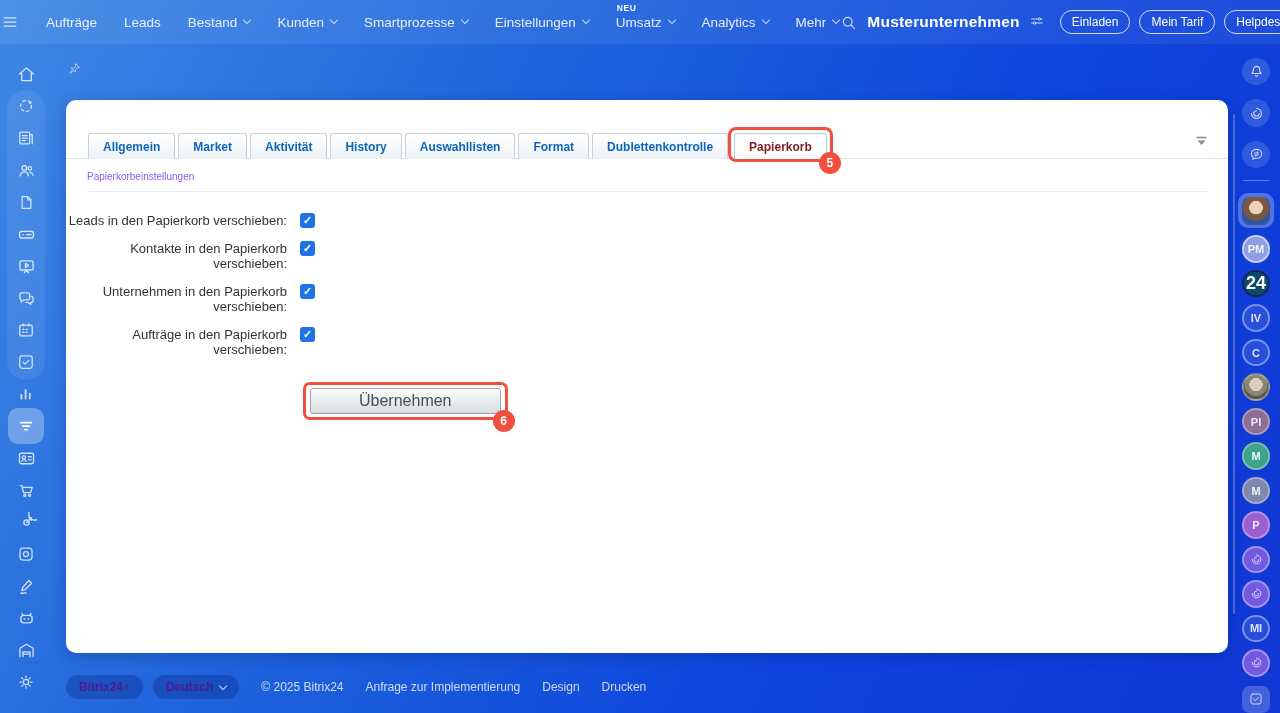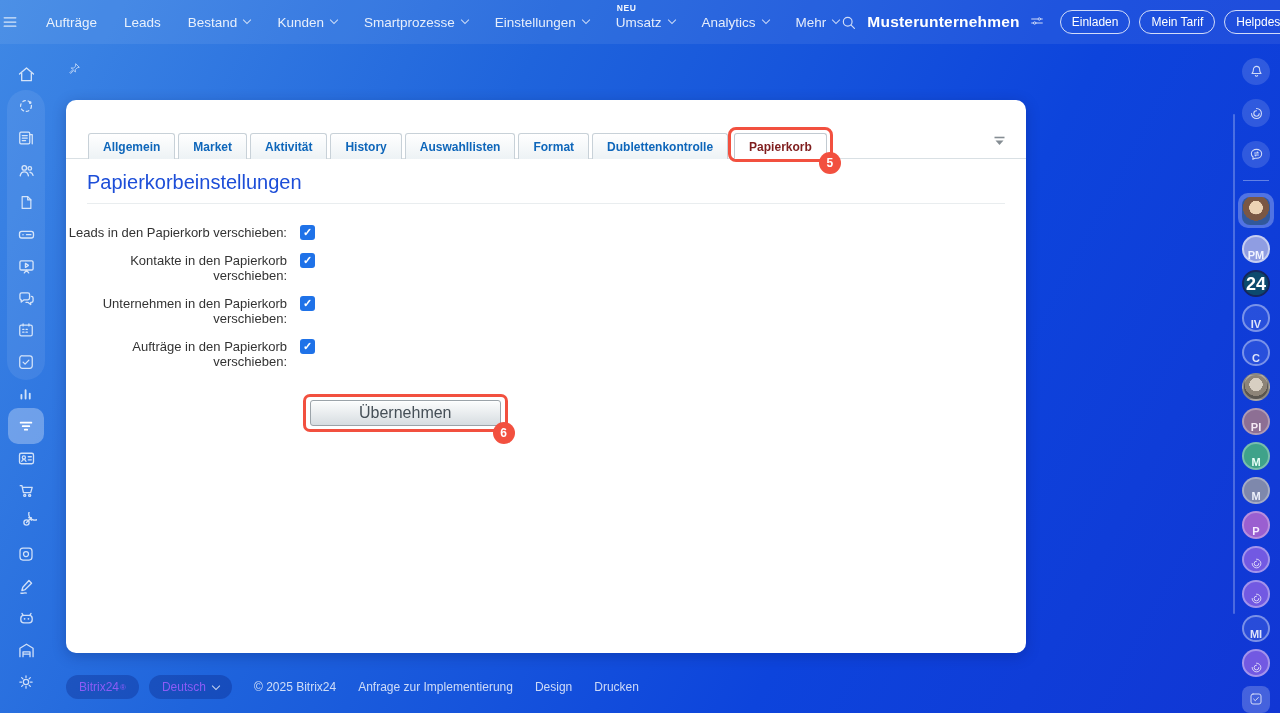--- a/index.html
+++ b/index.html
@@ -33,58 +33,58 @@
   .lr-item.active .ic{opacity:1;}
 
   
   .right-rail{position:absolute;right:0;top:44px;bottom:0;width:48px;display:flex;flex-direction:column;align-items:center;}
   .rail-scroll{position:absolute;left:1px;top:70px;height:500px;width:2px;background:rgba(255,255,255,.25);border-radius:2px;}
   .rr-icon{width:28px;height:28px;border-radius:50%;background:rgba(255,255,255,.14);display:flex;align-items:center;justify-content:center;margin-top:14px;cursor:pointer;}
   .rr-icon:first-child{margin-top:16px;}
   .rr-div{width:26px;height:1px;background:rgba(255,255,255,.35);margin:12px 0 4px;}
   .rr-photo-wrap{width:36px;height:36px;border-radius:10px;background:rgba(255,255,255,.28);display:flex;align-items:center;justify-content:center;margin-top:8px;cursor:pointer;}
   .rr-photo{width:28px;height:28px;border-radius:8px;background:radial-gradient(circle at 50% 38%,#ecd2b4 0 30%,#7a5744 31% 58%,#31589c 59%);}
-  .rr-av{width:28px;height:28px;border-radius:50%;display:flex;align-items:flex-end;justify-content:center;font-size:11px;font-weight:bold;margin-top:7px;cursor:pointer;border:2px solid rgba(255,255,255,.38);color:rgba(255,255,255,.85);background:rgba(255,255,255,.10);}
+  .rr-av{width:28px;height:28px;border-radius:50%;display:flex;align-items:center;justify-content:center;font-size:11px;font-weight:bold;margin-top:7px;cursor:pointer;border:2px solid rgba(255,255,255,.38);color:rgba(255,255,255,.85);background:rgba(255,255,255,.10);}
   .rr-av.solid-pm{background:#8f9de2;border-color:rgba(255,255,255,.5);color:#f0f3ff;}
   .rr-av.counter{background:#0c4a6e;border-color:#16265c;color:#fff;font-size:18px;}
   .rr-av.solid-pi{background:#8d6f94;border-color:rgba(255,255,255,.3);color:#f4e9f4;}
   .rr-av.solid-m1{background:#3fa28a;border-color:rgba(255,255,255,.3);color:#eafff8;}
   .rr-av.solid-m2{background:#7e88ac;border-color:rgba(255,255,255,.3);color:#eef1fb;}
   .rr-av.solid-p{background:#9a5fd0;border-color:rgba(255,255,255,.3);color:#f6ecff;}
   .rr-av.app{background:#7259e2;border-color:rgba(255,255,255,.35);}
   .rr-av.photo2{background:radial-gradient(circle at 50% 40%,#d8cfc2 0 35%,#8d8478 36% 60%,#5a5650 61%);border-color:rgba(255,255,255,.3);}
   .rr-check{width:28px;height:28px;border-radius:8px;background:rgba(255,255,255,.22);display:flex;align-items:center;justify-content:center;margin-top:9px;cursor:pointer;}
 
   
   .page-title{position:absolute;left:66px;top:61px;color:#fff;font-size:20px;font-weight:bold;display:flex;align-items:center;gap:10px;}
-  .panel{position:absolute;left:66px;top:100px;width:960px;height:553px;background:#fff;border-radius:10px;box-shadow:0 3px 14px rgba(0,25,90,.28);}
+  .panel{position:absolute;left:66px;top:100px;width:1162px;height:553px;background:#fff;border-radius:10px;box-shadow:0 3px 14px rgba(0,25,90,.28);}
   .panel-caret{position:absolute;top:32px;right:20px;cursor:pointer;}
 
   .tabs{display:flex;align-items:flex-end;padding:27px 20px 0 22px;border-bottom:1px solid #d9e0e4;position:relative;}
   .tab{font-size:12px;font-weight:bold;color:var(--tab-blue);background:linear-gradient(#ffffff,#edf2f5);border:1px solid #c8d1d8;border-bottom:none;border-radius:3px 3px 0 0;padding:6px 14px 5px;margin-right:3px;cursor:pointer;white-space:nowrap;position:relative;top:1px;}
   .tab.active{background:#fff;color:#7f1d1d;border-color:#c2cad1;z-index:2;}
   .ann-tab{position:relative;display:inline-block;border:3px solid var(--red);border-radius:8px;padding:2px 3px 1px;margin:0 2px -4px -3px;z-index:3;}
   .ann-badge{position:absolute;width:22px;height:22px;border-radius:50%;background:var(--red);color:#fff;font-size:12px;font-weight:bold;display:flex;align-items:center;justify-content:center;z-index:4;}
   .badge-5{right:-11px;bottom:-15px;}
 
-  .section-title{font-size:20px;color:#1d4ed8;margin:12px 0 0 21px;}
+  .section-title{font-size:10px;color:#8b5cf6;margin:12px 0 0 21px;}
   .section-div{border-bottom:1px solid #e9edef;margin:9px 21px 0;}
 
   .form{margin-top:21px;}
   .frow{display:flex;align-items:flex-start;margin-bottom:13px;}
   .flabel{width:234px;text-align:right;font-size:13px;color:#333;line-height:15px;padding-right:13px;}
   .checkbox{width:15px;height:15px;border-radius:3px;background:var(--cb-blue);color:#fff;font-size:11px;font-weight:bold;display:flex;align-items:center;justify-content:center;cursor:pointer;margin-top:0px;}
   .btn-area{margin-left:237px;margin-top:12px;position:relative;display:inline-block;}
   .ann-btn{border:3px solid var(--red);border-radius:7px;padding:3px 4px;display:inline-block;position:relative;}
   .badge-6{right:-10px;bottom:-15px;}
   .btn{font-family:"Liberation Sans",sans-serif;font-size:16px;font-weight:normal;color:#454f57;background:linear-gradient(#fcfdfd,#d7dde1);border:1px solid #9ba3a9;border-radius:3px;padding:3px 48px;cursor:pointer;box-shadow:inset 0 1px 0 rgba(255,255,255,.8);}
 
   
   .footer{position:absolute;left:66px;bottom:14px;display:flex;align-items:center;gap:10px;}
-  .f-pill{background:rgba(6,28,120,.30);border-radius:14px;color:#8b5cf6;font-size:12px;font-weight:normal;padding:5px 13px;display:flex;align-items:center;cursor:pointer;white-space:nowrap;}
+  .f-pill{background:rgba(6,28,120,.30);border-radius:14px;color:#4c1d95;font-size:12px;font-weight:bold;padding:5px 13px;display:flex;align-items:center;cursor:pointer;white-space:nowrap;}
   .f-pill sup{font-size:8px;margin-left:1px;}
   .f-links{display:flex;align-items:center;gap:22px;margin-left:12px;}
   .f-link{color:rgba(255,255,255,.78);font-size:12px;cursor:pointer;white-space:nowrap;}
 </style>
 </head>
 <body>
 
 <div class="topbar">
   <div class="burger">
     <svg class="ic" width="20" height="20" viewBox="0 0 24 24">

